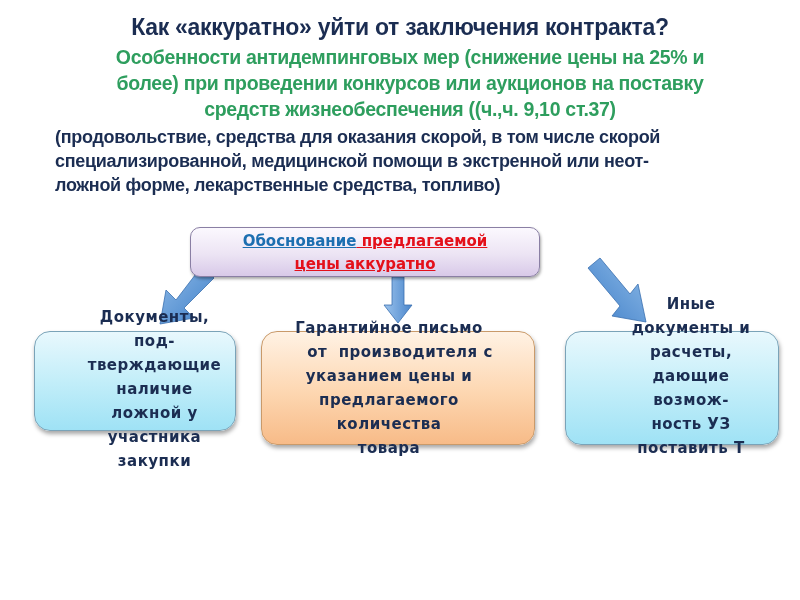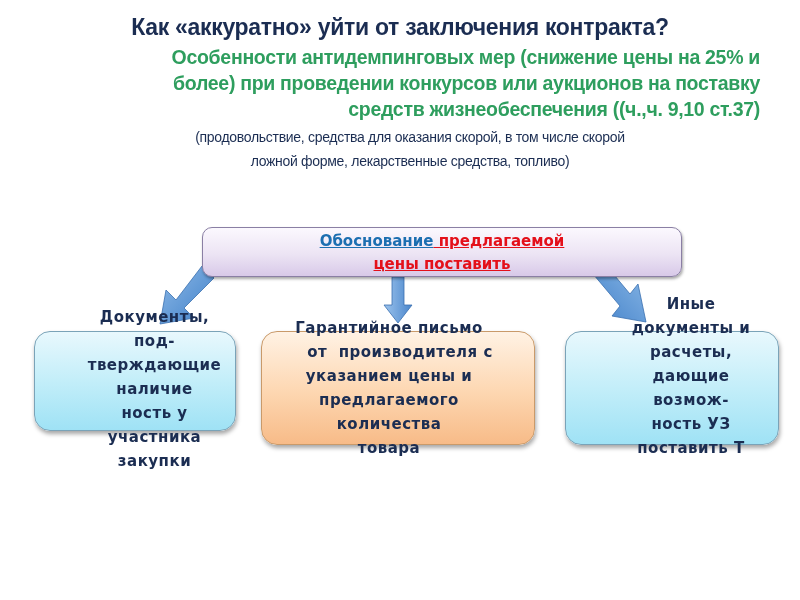--- a/index.html
+++ b/index.html
@@ -5,34 +5,34 @@
     html, body { margin: 0; padding: 0; }
     body {
       width: 800px; height: 600px; background: #ffffff; position: relative; overflow: hidden;
       font-family: "Liberation Sans", sans-serif;
     }
     .title {
       position: absolute; left: 0; top: 14px; width: 800px; text-align: center;
       font-size: 23px; font-weight: bold; color: #1b2d52; letter-spacing: -0.3px;
     }
     .subtitle {
-      position: absolute; left: 60px; top: 44px; width: 700px; text-align: right;
+      position: absolute; left: 60px; top: 44px; width: 700px; text-align: center;
       font-size: 19.5px; font-weight: bold; color: #2e9e5e; line-height: 26px; letter-spacing: -0.3px;
     }
     .note {
-      position: absolute; left: 55px; top: 125px; width: 710px; text-align: center;
-      font-size: 14px; font-weight: normal; color: #1b2d52; line-height: 24px; letter-spacing: -0.3px;
+      position: absolute; left: 55px; top: 125px; width: 710px; text-align: left;
+      font-size: 18px; font-weight: bold; color: #1b2d52; line-height: 24px; letter-spacing: -0.3px;
     }
     .center-box {
-      position: absolute; left: 190px; top: 227px; width: 480px; height: 50px;
+      position: absolute; left: 190px; top: 227px; width: 350px; height: 50px;
       border-radius: 10px; border: 1px solid #8a7fa4;
       background: linear-gradient(to bottom, #fbf8fe 0%, #ece4f4 55%, #d8c9e8 100%);
       box-shadow: 1px 2px 3px rgba(0,0,0,0.35);
       text-align: center; font-family: "DejaVu Sans", sans-serif; font-weight: bold;
-      font-size: 15px; line-height: 23px; padding-top: 2px; box-sizing: border-box; margin-left: 12px;
+      font-size: 15px; line-height: 23px; padding-top: 2px; box-sizing: border-box;
     }
     .center-box .blue { color: #1c6fb1; text-decoration: underline; }
     .center-box .red { color: #e4101a; text-decoration: underline; }
     .box {
       position: absolute; border-radius: 16px; box-shadow: 1px 3px 4px rgba(0,0,0,0.35);
     }
     .box.blue {
       border: 1px solid #7aa3b8;
       background: linear-gradient(to bottom, #e8f8fd 0%, #c3eef9 50%, #9fe2f5 100%);
     }
@@ -52,20 +52,21 @@
 <div class="title">Как «аккуратно» уйти от заключения контракта?</div>
 
 <div class="subtitle">
   <div>Особенности антидемпинговых мер (снижение цены на 25% и</div>
   <div>более) при проведении конкурсов или аукционов на поставку</div>
   <div>средств жизнеобеспечения ((ч.,ч. 9,10 ст.37)</div>
 </div>
 
 <div class="note">
   <div>(продовольствие, средства для оказания скорой, в том числе скорой</div>
+  <div>специализированной, медицинской помощи в экстренной или неот-</div>
   <div>ложной форме, лекарственные средства, топливо)</div>
 </div>
 
 <svg class="arrow" style="left:150px;top:262px;" width="80" height="80">
   <defs>
     <linearGradient id="ag1" x1="0" y1="0" x2="1" y2="1">
       <stop offset="0" stop-color="#8fbbe8"></stop>
         <stop offset="1" stop-color="#3f7fc8"></stop>
     </linearGradient>
   </defs>
@@ -90,34 +91,34 @@
     </linearGradient>
   </defs>
   <polygon points="6,6 18,-4 48,32 56,22 64,60 30,54 38,44" fill="url(#ag3)" stroke="#3a70b0" stroke-width="0.8"></polygon>
 </svg>
 
 <div class="center-box">
   <div>
     <span class="blue">Обоснование</span><span class="red"> предлагаемой</span>
   </div>
   <div>
-    <span class="red">цены поставить</span>
+    <span class="red">цены аккуратно</span>
   </div>
 </div>
 
 <div class="box blue" style="left:34px;top:331px;width:200px;height:98px;"></div>
 <div class="box orange" style="left:261px;top:331px;width:272px;height:112px;"></div>
 <div class="box blue" style="left:565px;top:331px;width:212px;height:112px;"></div>
 
 <div class="box-text" style="left:34px;top:305px;width:241px;">
   <div>Документы,</div>
   <div>под-</div>
   <div>тверждающие</div>
   <div>наличие</div>
-  <div>ность у</div>
+  <div>ложной у</div>
   <div>участника</div>
   <div>закупки</div>
 </div>
 
 <div class="box-text" style="left:261px;top:316px;width:256px;">
   <div>Гарантийное письмо</div>
   <div style="white-space:pre;padding-left:22px;">от  производителя с</div>
   <div>указанием цены и</div>
   <div>предлагаемого</div>
   <div>количества</div>

